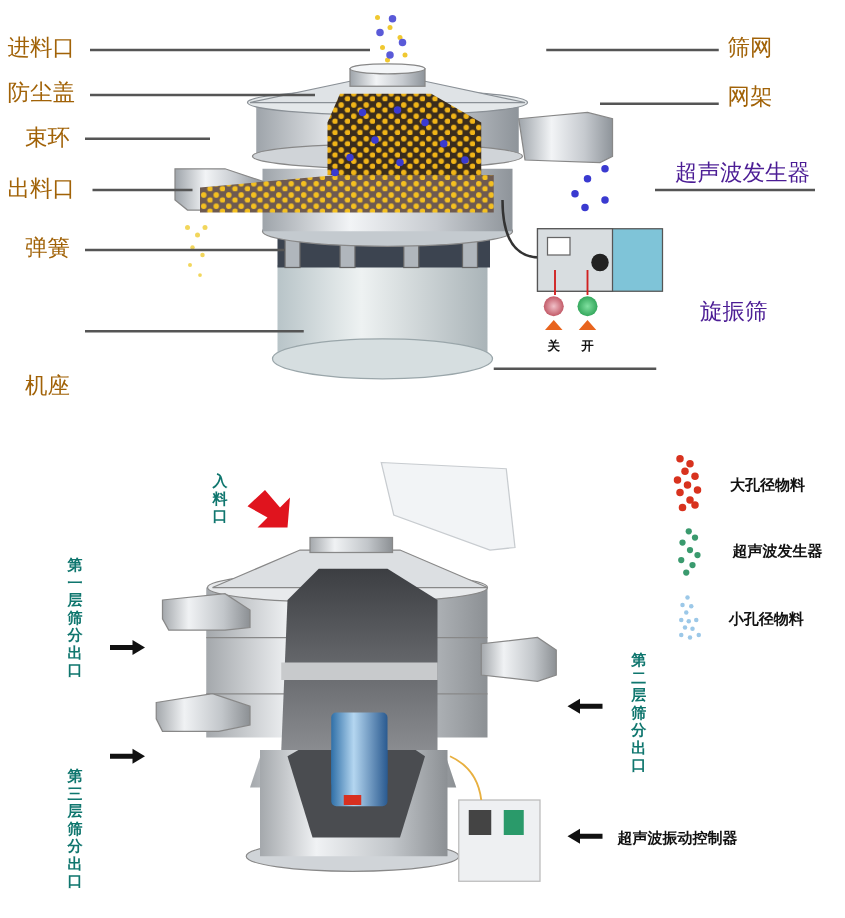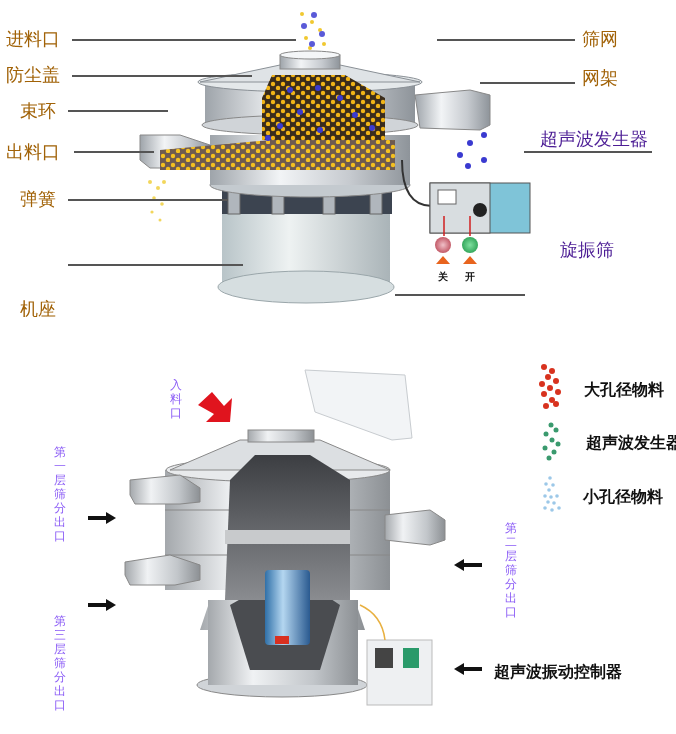--- a/index.html
+++ b/index.html
@@ -1,22 +1,22 @@
 <!DOCTYPE html>
 <html><head>
 <meta charset="utf-8">
 <style>
   html, body { margin:0; padding:0; background:#ffffff; }
   body { width:676px; height:734px; position:relative; overflow:hidden;
          font-family:"DejaVu Sans", "Liberation Sans", sans-serif; }
   .abs { position:absolute; }
   .lbl-cyan { color:#a16207; font-size:18px; line-height:20px; white-space:nowrap; }
   .lbl-red  { color:#4c1d95; font-size:18px; line-height:20px; white-space:nowrap; }
-  .lbl-black { color:#111; font-size:16px; font-weight:bold; white-space:nowrap; }
-  .vtext { color:#8b5cf6; font-size:12px; font-weight:normal; width:14px; line-height:14px; text-align:center; word-break:break-all; }
+  .lbl-black { color:#111; font-size:12px; font-weight:bold; white-space:nowrap; }
+  .vtext { color:#0f766e; font-size:12px; font-weight:bold; width:14px; line-height:14px; text-align:center; word-break:break-all; }
   .leader { position:absolute; height:2px; background:#555; }
   svg { position:absolute; left:0; top:0; }
 </style>
 </head>
 <body>
 
 <div class="abs" style="left:0;top:0;width:676px;height:310px;">
 
   <svg width="676" height="310">
     <defs>

